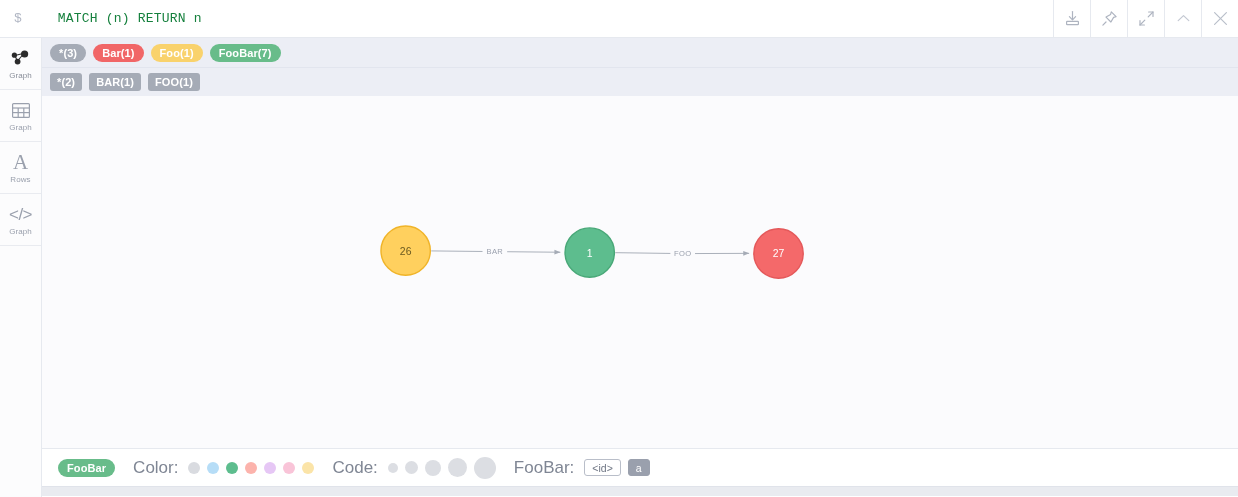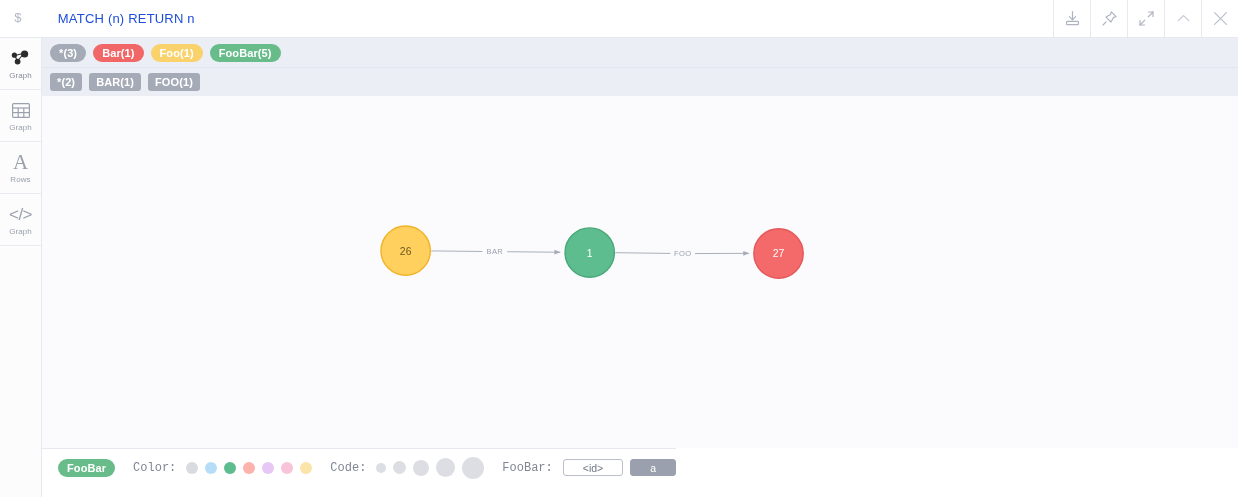--- a/index.html
+++ b/index.html
@@ -35,23 +35,23 @@
     padding-left: 14px;
     overflow: hidden;
   }
   .prompt-sigil {
     font-family: "Liberation Mono", monospace;
     font-size: 13px;
     color: #b0b6c3;
     margin-right: 8px;
   }
   .query-text {
-    font-family: Liberation Sans, sans-serif;
+    font-family: Liberation Mono, monospace;
     font-size: 13px;
-    color: #1d4ed8;
+    color: #15803d;
     white-space: pre;
     letter-spacing: 0.2px;
     padding-left: 28px;
   }
   .query-actions {
     display: flex;
     align-items: stretch;
   }
   .qa-btn {
     width: 37px;
@@ -191,45 +191,44 @@
     height: 38px;
     min-height: 38px;
     background: #ffffff;
     border-top: 1px solid #e6e9ef;
     display: flex;
     align-items: center;
     padding-left: 16px;
     gap: 10px;
   }
   .insp-label {
-    font-size: 12px;
+    font-size: 17px;
     color: #7f8694;
     margin-left: 8px;
-    font-family: Liberation Mono, monospace;
   }
   .swatch-row { display: flex; align-items: center; gap: 7px; }
   .swatch {
     width: 12px; height: 12px;
     border-radius: 50%;
     cursor: pointer;
   }
   .size-row { display: flex; align-items: flex-end; gap: 7px; height: 22px; }
   .size-dot {
     background: #dcdee3;
     border-radius: 50%;
     cursor: pointer;
     align-self: center;
   }
   .cap-row { display: flex; align-items: center; gap: 7px; }
   .cap-btn {
     display: inline-flex;
     align-items: center;
     justify-content: center;
     height: 17px;
-    padding: 0 19px;
+    padding: 0 7px;
     border-radius: 3px;
     font-size: 10.5px;
     cursor: pointer;
     white-space: nowrap;
   }
   .cap-btn.selected {
     background: #ffffff;
     border: 1px solid #b9bec9;
     color: #6f7684;
   }
@@ -349,21 +348,21 @@
       </div>
     </div>
 
     <div class="content">
 
       <div class="chip-rows">
         <div class="chip-row" id="node-label-row">
             <span class="chip" style="background: rgb(165, 171, 182);">*(3)</span>
             <span class="chip" style="background: rgb(241, 102, 103);">Bar(1)</span>
             <span class="chip" style="background: rgb(249, 210, 108);">Foo(1)</span>
-            <span class="chip" style="background: rgb(104, 188, 138);">FooBar(5)</span>
+            <span class="chip" style="background: rgb(104, 188, 138);">FooBar(7)</span>
           </div>
         <div class="chip-row second" id="rel-type-row">
             <span class="chip-rel" style="background: rgb(165, 171, 182);">*(2)</span>
             <span class="chip-rel" style="background: rgb(165, 171, 182);">BAR(1)</span>
             <span class="chip-rel" style="background: rgb(165, 171, 182);">FOO(1)</span>
           </div>
       </div>
 
       <div class="canvas-wrap">
         <svg id="graph-svg" viewBox="0 0 1196 371" preserveAspectRatio="xMidYMid meet">
@@ -396,21 +395,21 @@
                 <text class="node-caption" x="744" y="166.5" fill="#ffffff">27</text>
               </g>
             </g>
         </svg>
       </div>
     </div>
   </div>
 
   <div class="foot-row">
     <div class="frame-left-strip"></div>
-    <div style="flex:1; display:flex; flex-direction:row; min-width:0;">
+    <div style="flex:1; display:flex; flex-direction:column; min-width:0;">
       <div class="inspector">
 
         <span class="chip" id="insp-chip" style="background: rgb(104, 188, 138);">FooBar</span>
 
         <span class="insp-label">Color:</span>
         <span class="swatch-row" id="swatch-row">
             <span class="swatch" style="background: rgb(217, 219, 224);"></span>
             <span class="swatch" style="background: rgb(182, 221, 247);"></span>
             <span class="swatch" style="background: rgb(93, 189, 142);"></span>
             <span class="swatch" style="background: rgb(252, 179, 172);"></span>

